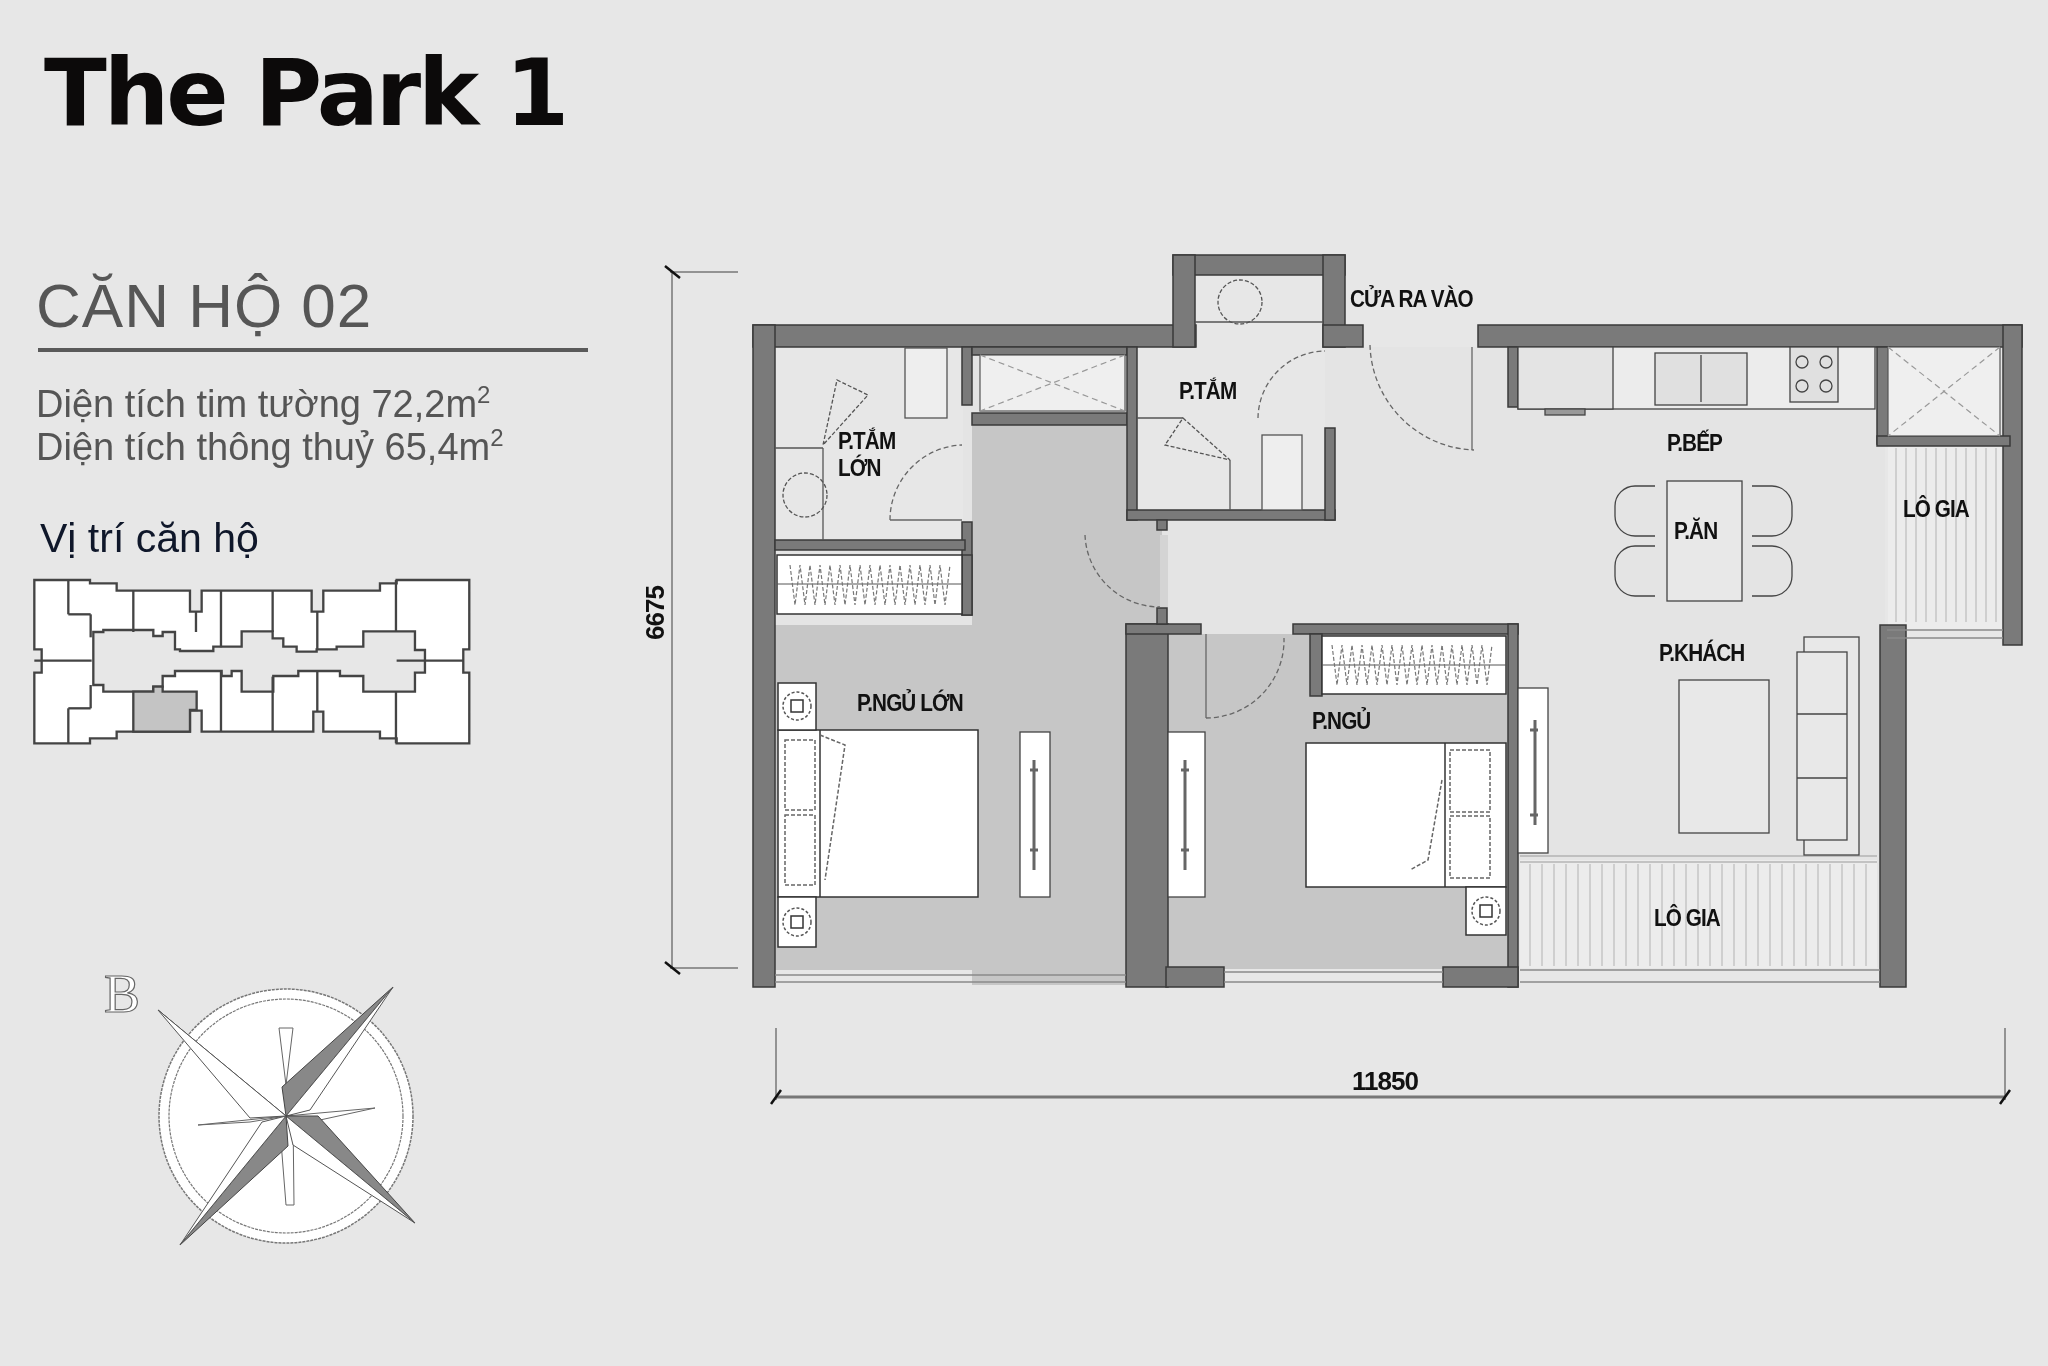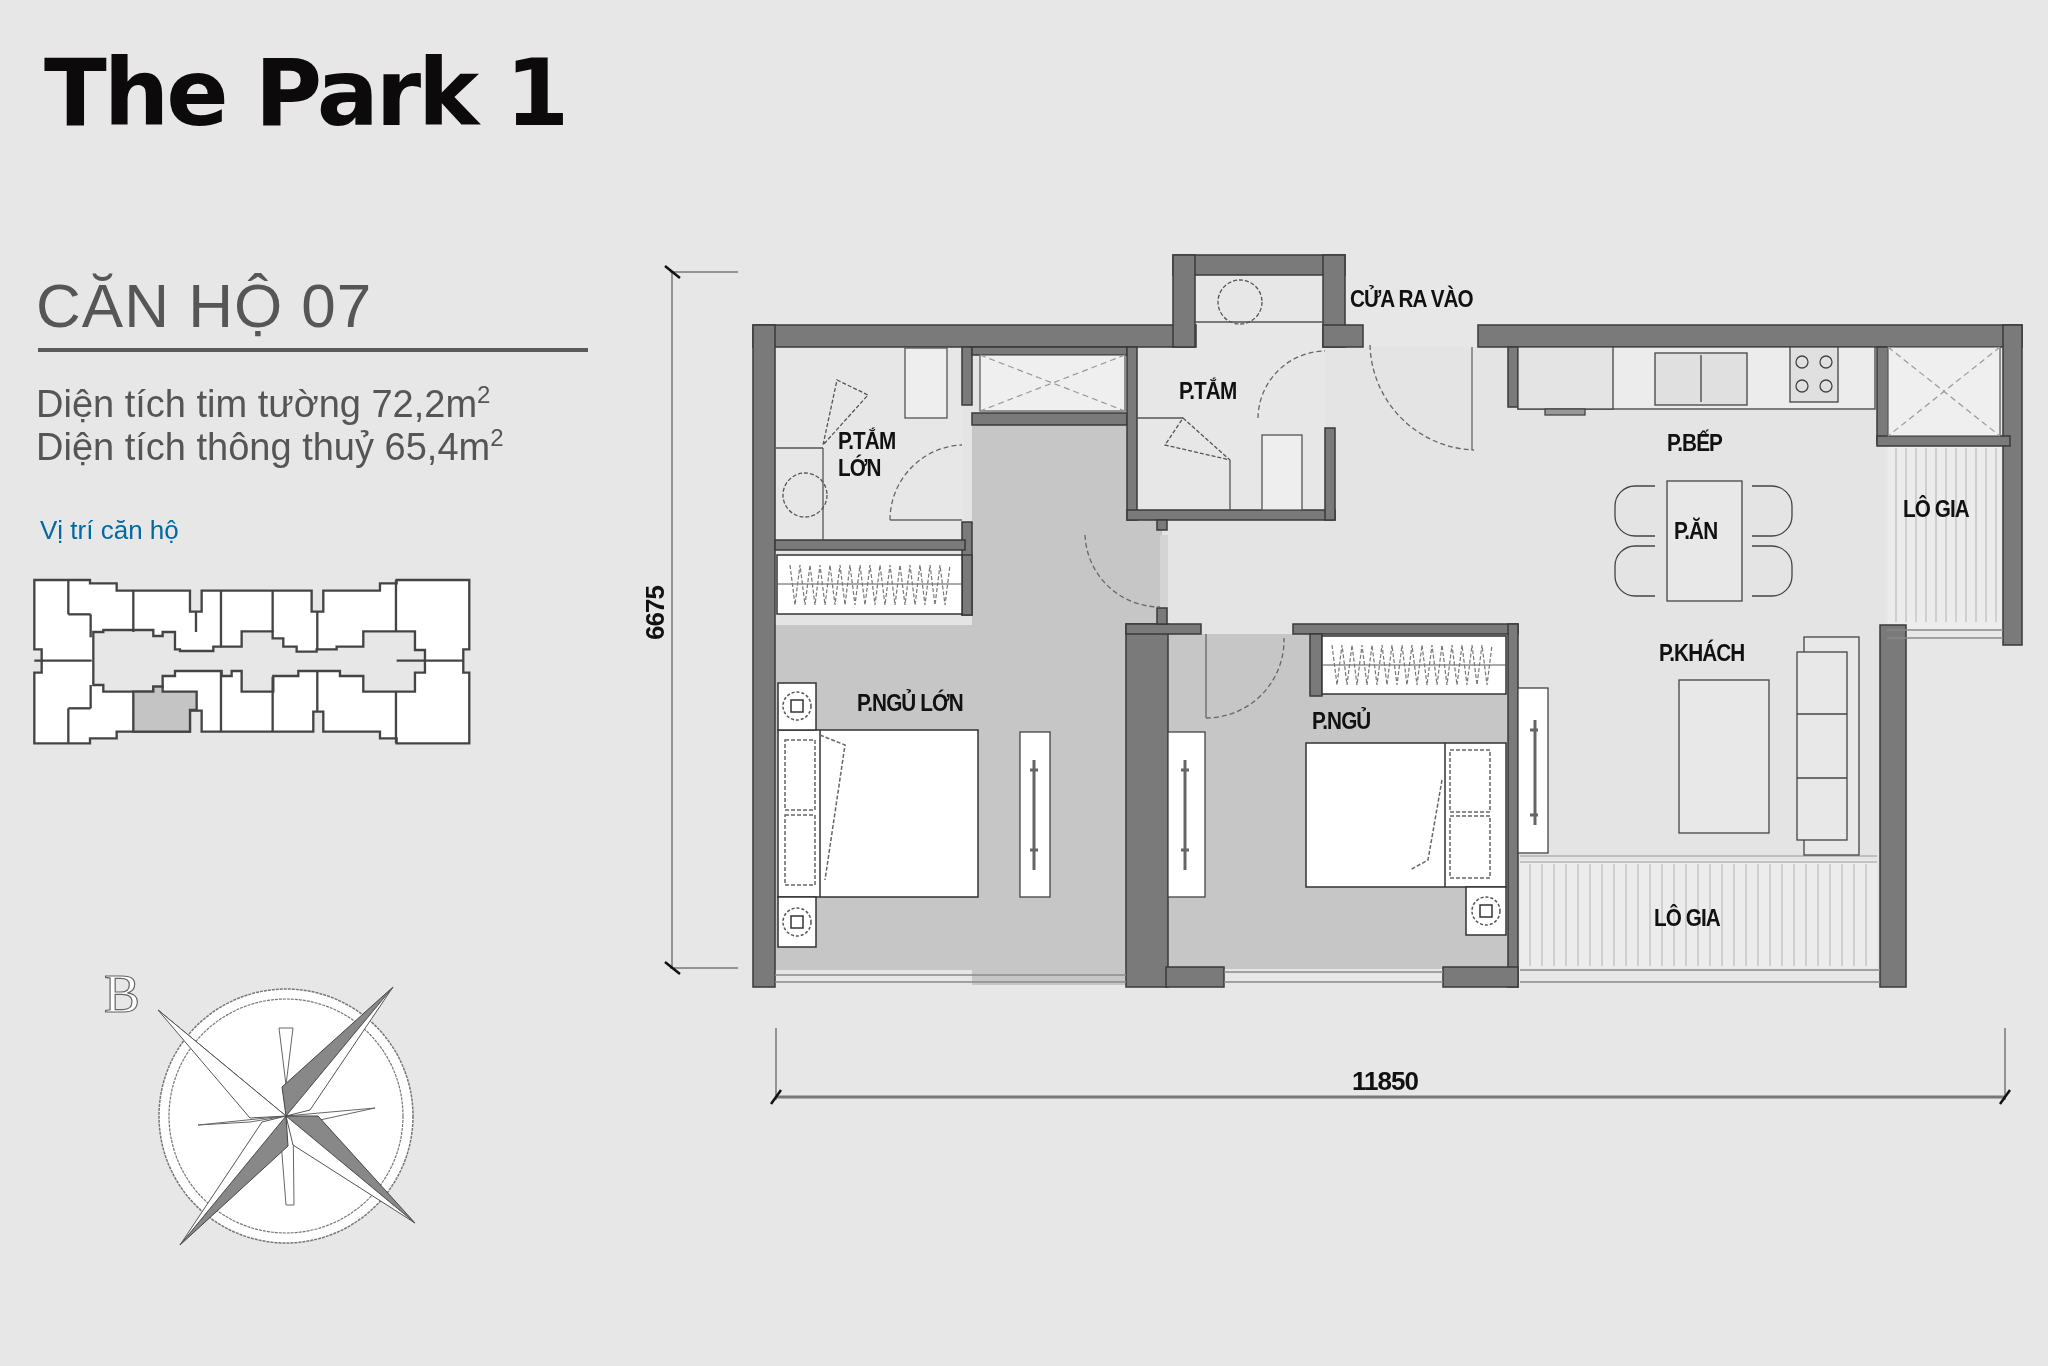--- a/index.html
+++ b/index.html
@@ -5,31 +5,31 @@
   html, body { margin:0; padding:0; }
   body { width:2048px; height:1366px; background:#e7e7e7; position:relative; overflow:hidden; font-family:"Liberation Sans", sans-serif; }
   .abs { position:absolute; }
   #title { left:44px; top:40px; font-family:"DejaVu Sans", sans-serif; font-weight:bold; font-size:92px; color:#0c0a0a; letter-spacing:-3px; }
   #unit-name { left:36px; top:270px; font-size:62px; color:#565656; letter-spacing:1px; }
   #unit-rule { left:38px; top:348px; width:550px; height:4px; background:#5a5a5a; }
   .area-line { left:36px; font-size:38px; color:#555; }
   .area-line sup { font-size:24px; }
   #area1 { top:365px;margin-top:16px; }
   #area2 { top:424px; }
-  #loc-label { left:40px; top:515px; font-size:26px; color:#0369a1; }
+  #loc-label { left:40px; top:515px; font-size:41px; color:#0f172a; }
   .lbl { position:absolute; font-family:"Liberation Sans", sans-serif; font-weight:bold; font-size:23px; color:#111; letter-spacing:-1px; white-space:nowrap; transform:scaleX(0.9); transform-origin:left top; }
   .dim { position:absolute; font-family:"Liberation Sans", sans-serif; font-weight:bold; font-size:26px; color:#111; letter-spacing:-1px; }
   #plan, #keyplan, #compass, #dims { position:absolute; left:0; top:0; }
 </style>
 </head>
 <body>
 
 <div id="title" class="abs">The Park 1</div>
 
-<div id="unit-name" class="abs">CĂN HỘ 07</div>
+<div id="unit-name" class="abs">CĂN HỘ 02</div>
 <div id="unit-rule" class="abs"></div>
 <div id="area1" class="abs area-line"><span>Diện tích tim tường 72,2m</span><sup>2</sup></div>
 <div id="area2" class="abs area-line"><span>Diện tích thông thuỷ 65,4m</span><sup>2</sup></div>
 <div id="loc-label" class="abs">Vị trí căn hộ</div>
 
 <svg id="keyplan" width="2048" height="1366" style="pointer-events:none">
   <g transform="translate(0,550) scale(0.3333)" fill="#fff" stroke="#444" stroke-width="7">
     <path d="M103,90 L270,90 L270,100 L350,100 L350,122 L570,122 L570,185 L605,185 L605,122 L935,122 L935,185 L970,185 L970,122 L1140,122 L1140,100 L1190,100 L1190,90 L1408,90 L1408,298 L1390,298 L1390,368 L1408,368 L1408,580 L1190,580 L1190,565 L1140,565 L1140,545 L970,545 L970,485 L940,485 L940,545 L605,545 L605,482 L570,482 L570,545 L350,545 L350,565 L270,565 L270,580 L103,580 L103,368 L125,368 L125,298 L103,298 Z"></path>
     <path d="M280,246 L310,246 L310,240 L460,240 L460,258 L488,258 L488,246 L525,246 L525,298 L540,298 L540,303 L640,303 L640,290 L725,290 L725,244 L818,244 L818,265 L850,265 L850,290 L890,290 L890,305 L950,305 L950,298 L1010,298 L1010,290 L1090,290 L1090,244 L1245,244 L1245,300 L1275,300 L1275,368 L1245,368 L1245,425 L1090,425 L1090,378 L1020,378 L1020,363 L895,363 L895,378 L820,378 L820,425 L725,425 L725,363 L695,363 L695,378 L665,378 L665,363 L525,363 L525,378 L488,378 L488,410 L460,410 L460,425 L310,425 L310,405 L280,405 Z" fill="#e7e7e7"></path>
     <line x1="205" y1="90" x2="205" y2="193"></line>

